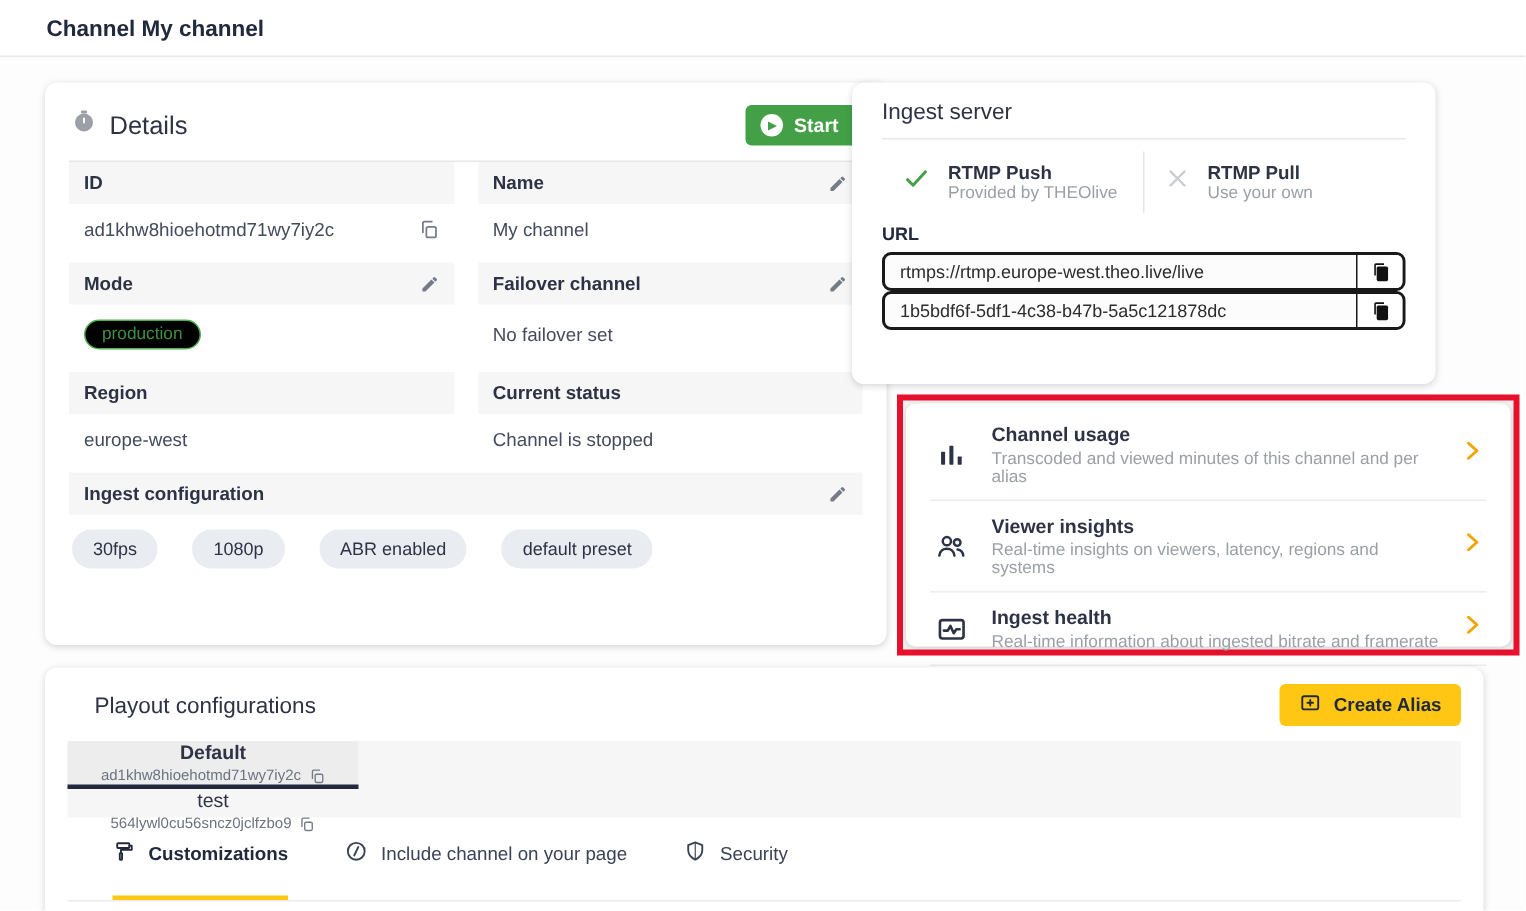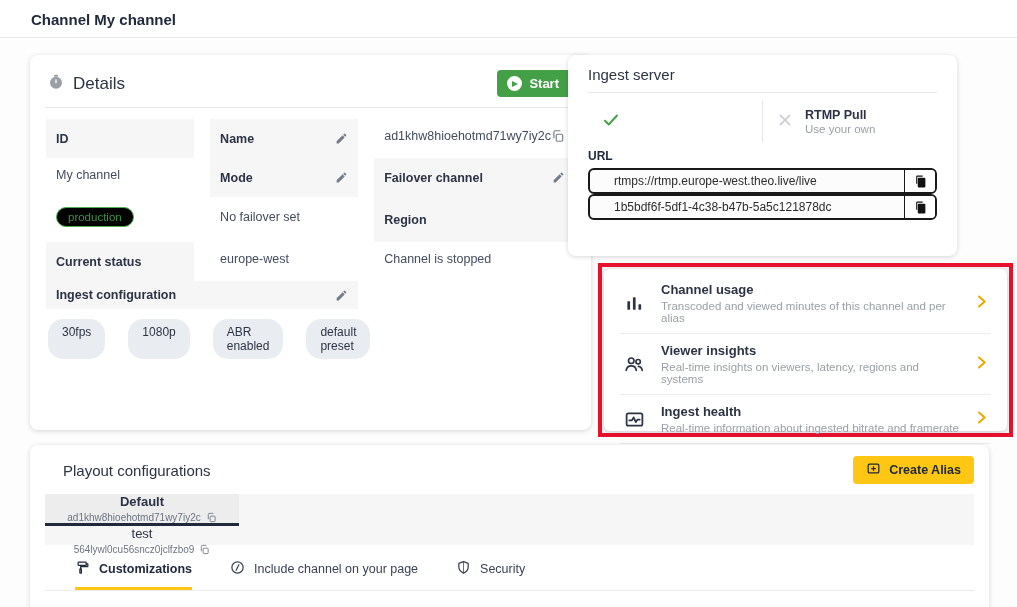--- a/index.html
+++ b/index.html
@@ -14,21 +14,21 @@
   .card { position:absolute; background:#fff; border-radius:8px; box-shadow:0 1px 5px rgba(0,0,0,.16); }
 
   
   .details-card { left:30px; top:55px; width:561px; height:375px; padding:13px 16px; }
   .card-head { display:flex; align-items:center; gap:9px; padding:2px 2px 10px; border-bottom:1px solid #e7e7e7; }
   .card-head .title { font-size:17px; color:#2d3344; }
   .start-btn { margin-left:auto; display:flex; align-items:flex-start; gap:7px; background:#43A047; color:#fff; border:none; border-radius:4px; padding:6px 14px 6px 10px; font-size:13px; font-weight:700; cursor:pointer; font-family:inherit; }
   .play-circle { width:15px; height:15px; border-radius:50%; background:#fff; display:flex; align-items:center; justify-content:center; }
   .play-circle:after { content:""; display:block; margin-left:1px; border-left:6px solid #43A047; border-top:3.5px solid transparent; border-bottom:3.5px solid transparent; }
 
-  .fields-grid { display:grid; grid-template-columns:1fr 1fr 1fr; column-gap:16px; margin-top:11px; }
+  .fields-grid { display:grid; grid-template-columns:1fr 1fr; column-gap:16px; }
   .field-label { background:#f6f6f7; padding:7px 10px; display:flex; align-items:center; justify-content:space-between; font-size:12.5px; font-weight:700; color:#2d3344; min-height:28px; }
   .field-value { padding:10px 10px 15px; font-size:12.5px; color:#434b5c; display:flex; align-items:center; justify-content:space-between; }
   .span-2 { grid-column:1 / span 2; }
   .icon-btn { background:none; border:none; cursor:pointer; color:#757c88; display:flex; align-items:center; padding:0; }
   .icon-btn svg { display:block; }
   .mode-badge { display:inline-block; border:1px solid #4CAF50; color:#3f9142; font-size:11.5px; padding:3px 11px; border-radius:12px; background:#000000; }
   .badge-row { display:flex; gap:23px; padding:10px 2px 0; }
   .pill { background:#e9edf2; color:#2d3344; font-size:12px; padding:6px 14px; border-radius:15px; }
 
   
@@ -36,21 +36,21 @@
   .ingest-card .title { font-size:15px; padding-bottom:9px; border-bottom:1px solid #e7e7e7; }
   .rtmp-row { display:flex; margin:8px 0 4px; }
   .rtmp-opt { flex:1; display:flex; align-items:center; gap:12px; padding:7px 4px 7px 14px; }
   .rtmp-opt + .rtmp-opt { border-left:1px solid #e5e5e5; }
   .rtmp-name { font-size:12.5px; font-weight:700; color:#2d3344; }
   .rtmp-sub { font-size:11.5px; color:#9aa0a6; margin-top:1px; }
   .check-mark { color:#43A047; }
   .x-mark { color:#c9ccd1; }
   .input-label { font-size:12px; font-weight:700; margin:7px 0 5px; color:#21293c; }
   .copy-field { display:flex; align-items:stretch; border:2px solid #191919; border-radius:6px; overflow:hidden; background:#fcfcfc; height:26px; }
-  .copy-field .value { flex:1; display:flex; align-items:center; padding:0 24px; font-size:12px; color:#2c2c2c; white-space:nowrap; overflow:hidden; }
+  .copy-field .value { flex:1; display:flex; align-items:center; padding:0 10px; font-size:12px; color:#2c2c2c; white-space:nowrap; overflow:hidden; }
   .copy-field .copy-btn { width:31px; border:none; border-left:1.5px solid #191919; background:#fff; display:flex; align-items:center; justify-content:center; color:#111; cursor:pointer; }
 
   
   .highlight-box { position:absolute; left:598px; top:263px; width:415px; height:174px; border:4px solid #E8112D; background:#f2f2f2; }
   .insights-card { position:absolute; inset:2px; background:#fff; border-radius:6px; box-shadow:0 1px 4px rgba(0,0,0,.15); padding:4px 16px 0; }
   .insight-item { display:flex; align-items:center; gap:15px; padding:9px 2px; border-bottom:1px solid #ececec; cursor:pointer; }
   .insight-icon { width:24px; display:flex; justify-content:center; color:#2d3344; flex:0 0 24px; }
   .insight-title { font-size:13px; font-weight:700; color:#2d3344; }
   .insight-desc { font-size:11.5px; color:#9aa0a6; margin-top:3px; }
   .chev { margin-left:auto; color:#F0A500; flex:0 0 auto; }
@@ -60,21 +60,21 @@
   .playout-head { display:flex; align-items:center;margin-left:18px; }
   .playout-head .title { font-size:15px; }
   .create-alias-btn { margin-left:auto; display:flex; align-items:center; gap:8px; background:#FFC713; border:none; border-radius:4px; padding:5px 13px; font-size:12.5px; font-weight:700; color:#21293c; cursor:pointer; font-family:inherit; }
   .alias-tabs { display:flex; background:#f6f6f7; margin-top:10px; height:51px;flex-direction:column; }
   .alias-tab { width:194px; display:flex; flex-direction:column; align-items:center; justify-content:center; gap:3px; cursor:pointer; border-bottom:3px solid transparent; }
   .alias-tab.active { background:#ededee; border-bottom-color:#21293c; }
   .alias-tab .tab-name { font-size:13px; color:#2d3344; }
   .alias-tab.active .tab-name { font-weight:700; }
   .alias-tab .tab-id { display:flex; align-items:center; gap:5px; font-size:10px; color:#6c7380; }
   .subtabs { display:flex; gap:38px; margin:15px 0 0 30px; }
-  .subtab { display:flex; align-items:center; gap:9px; font-size:12.5px; color:#3a4255; padding-bottom:9px; border-bottom:3px solid transparent; cursor:pointer; }
+  .subtab { display:flex; align-items:center; gap:9px; font-size:12.5px; color:#3a4255; padding-bottom:19px; border-bottom:3px solid transparent; cursor:pointer; }
   .subtab.active { color:#21293c; font-weight:700; border-bottom-color:#FFC713; }
   .subtab-divider { border-bottom:1px solid #ececec; margin-top:0; }
 
   .stopwatch-icon { color:#9aa0a6; }
 </style>
 </head>
 <body>
 
 <div class="page">
 
@@ -182,20 +182,24 @@
   <div class="card ingest-card">
     <div class="title">Ingest server</div>
 
     <div class="rtmp-row">
       <div class="rtmp-opt">
         <span class="check-mark">
           <svg width="18" height="18" viewBox="0 0 24 24" fill="none" stroke="currentColor" stroke-width="2.6" stroke-linecap="round" stroke-linejoin="round">
               <polyline points="4 13 9 18 20 6"></polyline>
             </svg>
         </span>
+        <span>
+          <div class="rtmp-name">RTMP Push</div>
+          <div class="rtmp-sub">Provided by THEOlive</div>
+        </span>
       </div>
       <div class="rtmp-opt">
         <span class="x-mark">
           <svg width="16" height="16" viewBox="0 0 24 24" fill="none" stroke="currentColor" stroke-width="2.4" stroke-linecap="round">
               <path d="M5 5l14 14M19 5L5 19"></path>
             </svg>
         </span>
         <span>
           <div class="rtmp-name">RTMP Pull</div>
           <div class="rtmp-sub">Use your own</div>

